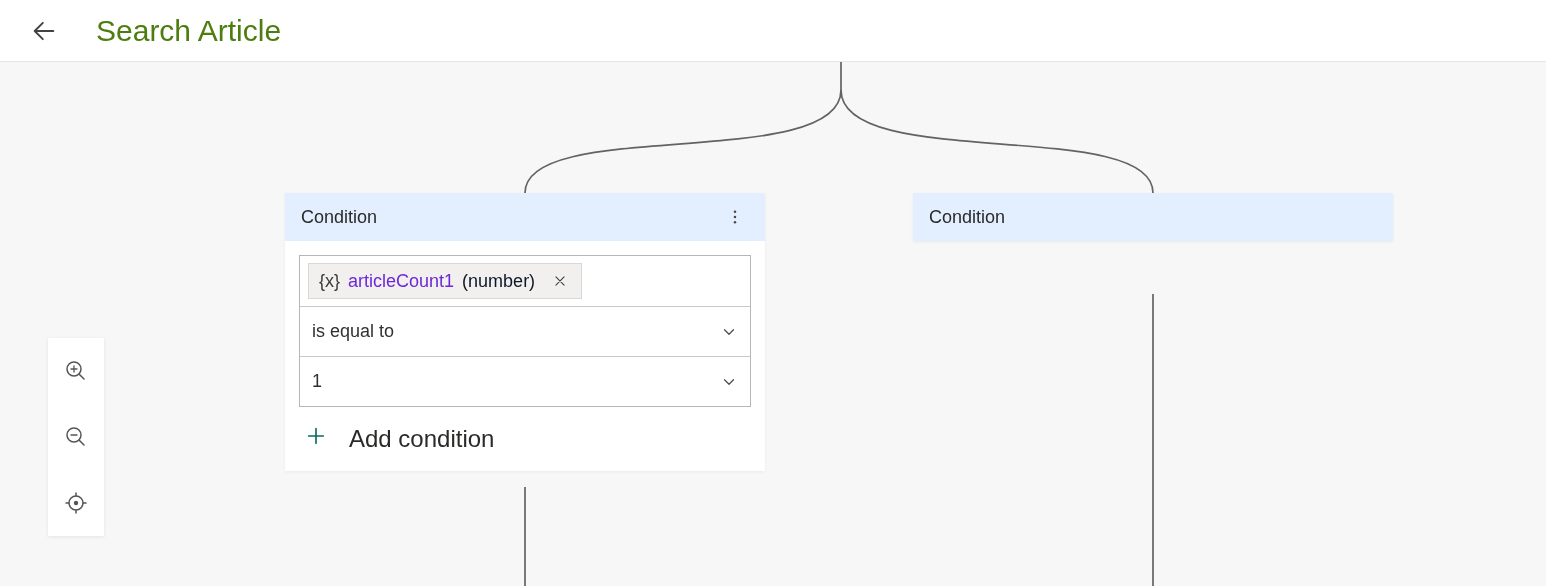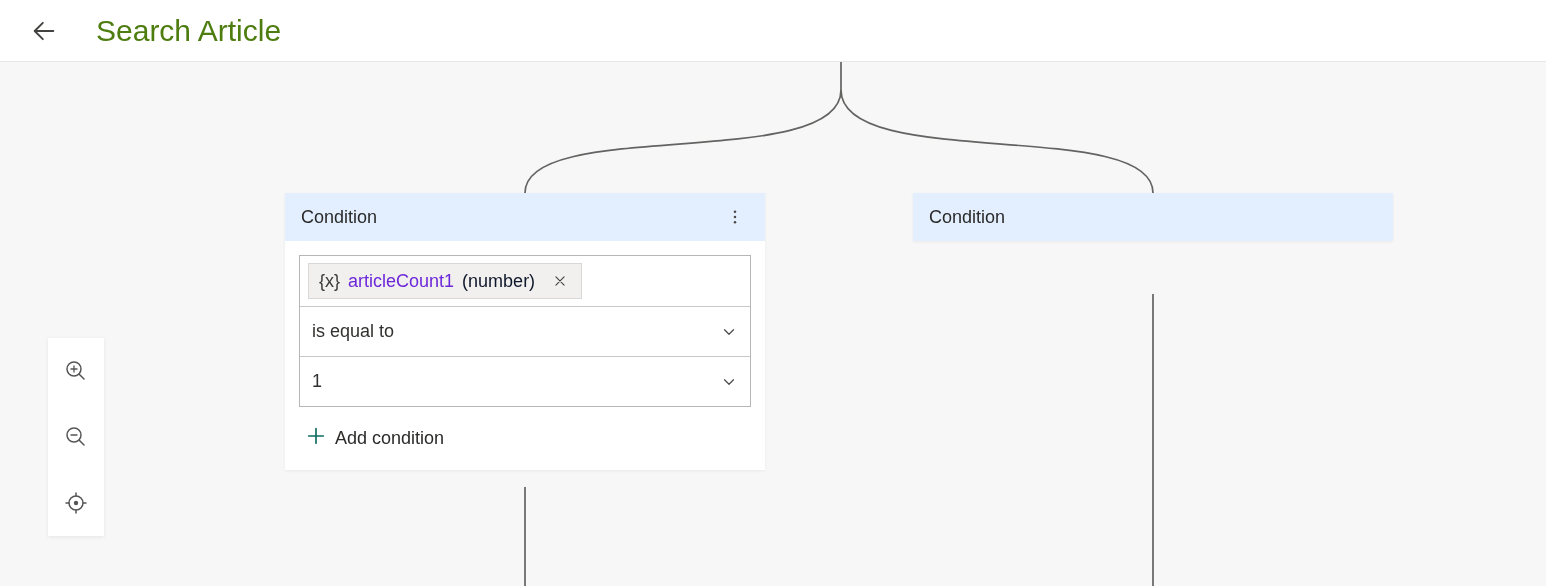--- a/index.html
+++ b/index.html
@@ -108,25 +108,25 @@
       display:flex; align-items:center; justify-content:center;
       cursor:pointer;
       color:#3b3a39;
     }
 
     .chevron {
       color:#4b4a48; display:flex;
     }
 
     .add-cond {
-      display:flex; align-items:center; gap:8px;
+      display:flex; align-items:center; gap:22px;
       margin-top: 18px;
       padding-left: 6px;
       color:#2b2a29;
-      font-size: 18px;
+      font-size: 24px;
       cursor:pointer;
     }
     .add-cond .plus { color:#0b6a61; }
 
     .all-other-body {
       padding: 18px 16px;
       font-size: 19px;
       color: #323130;
     }
   </style>

